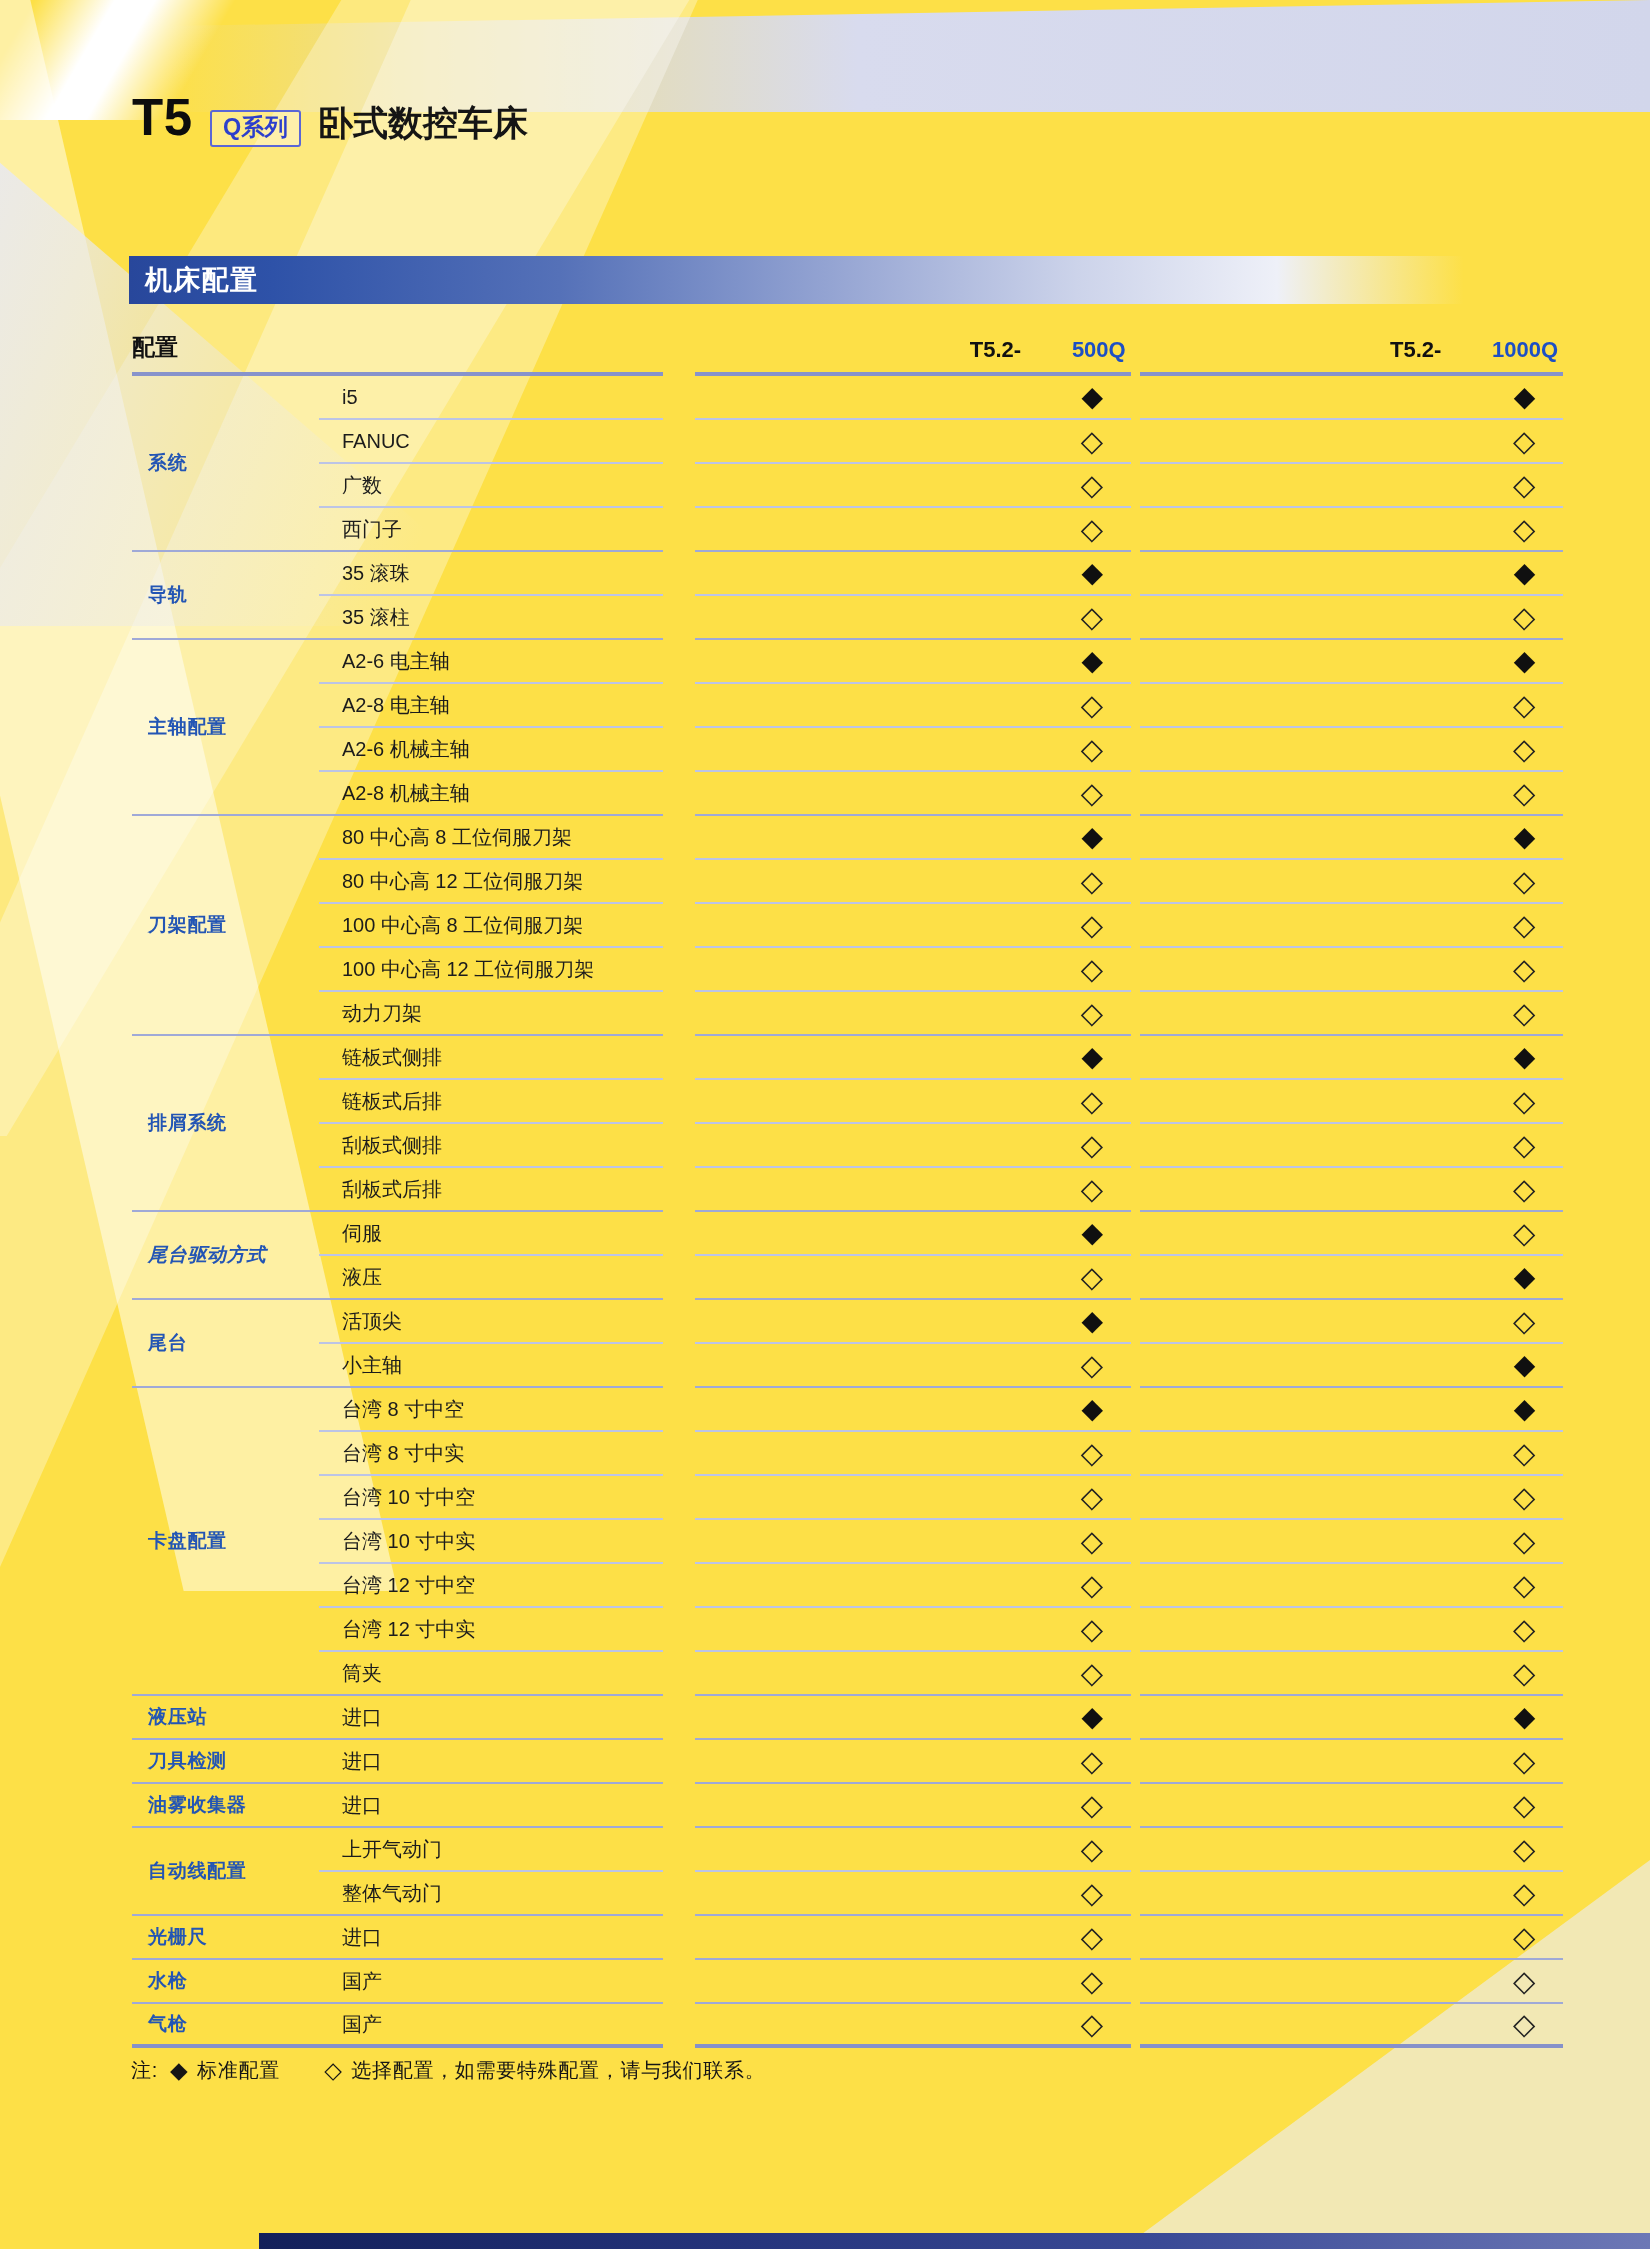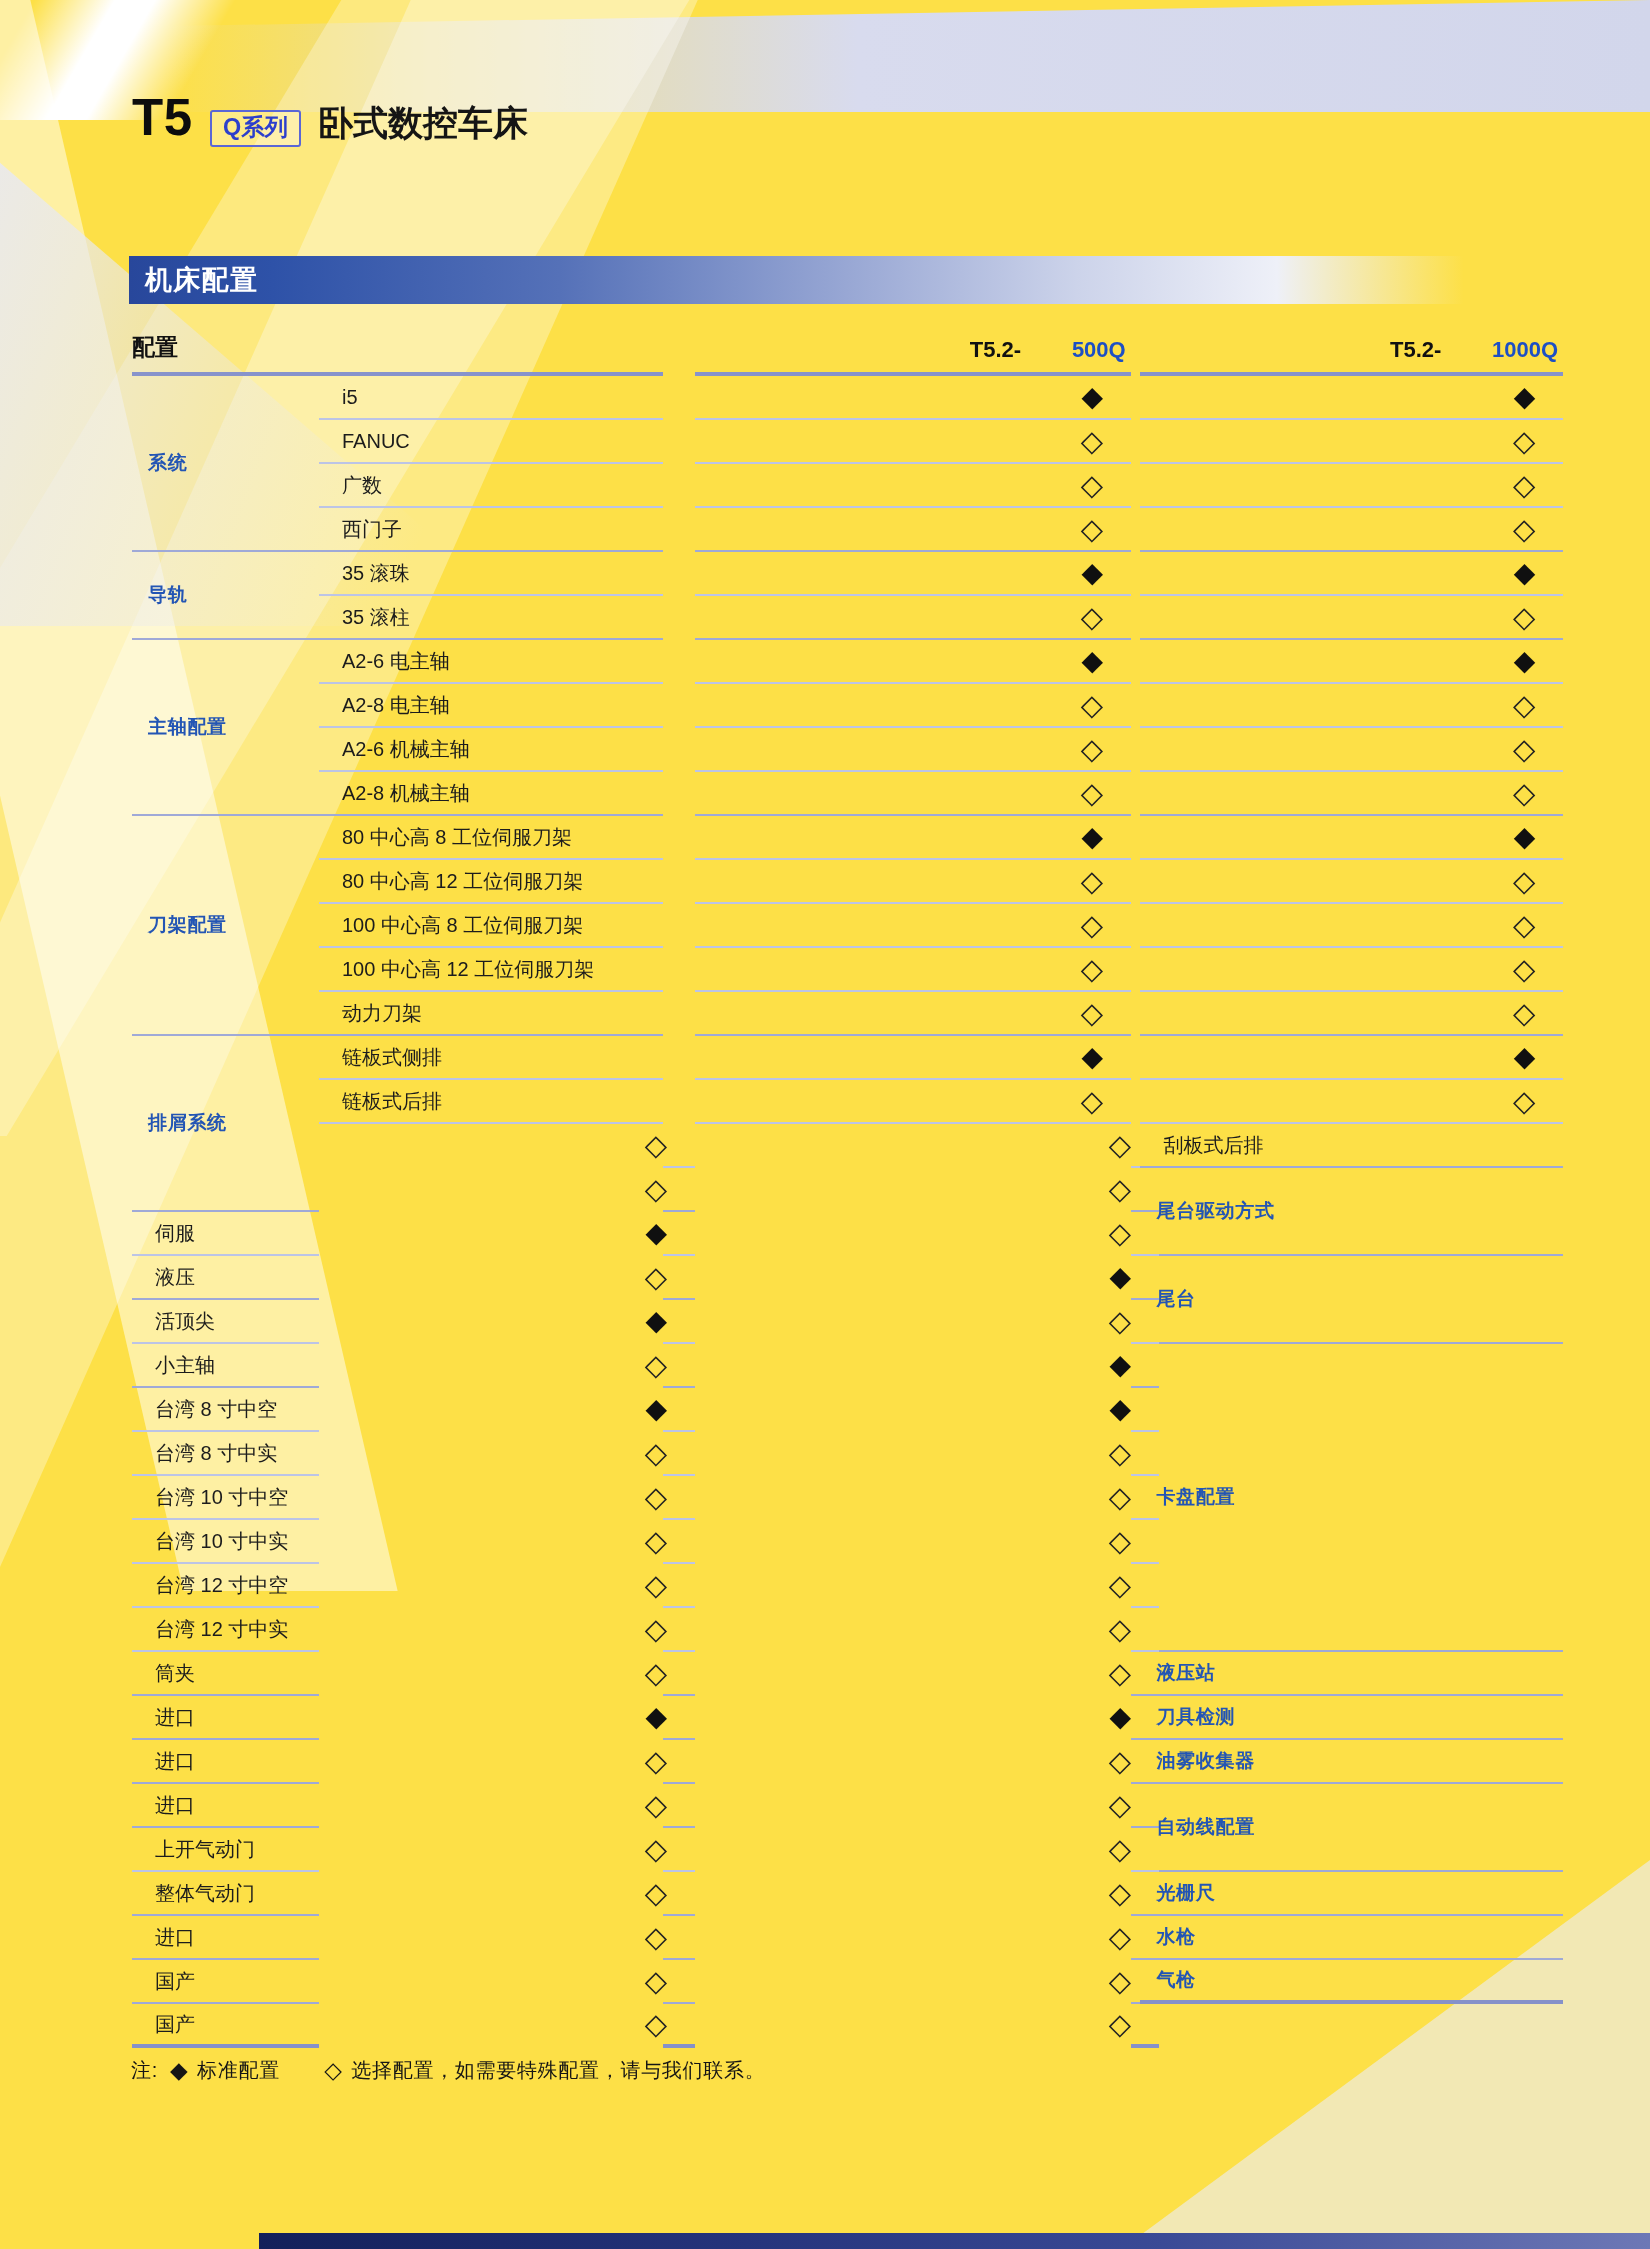--- a/index.html
+++ b/index.html
@@ -215,30 +215,31 @@
       <div class="cell label mid">链板式侧排</div>
       <div class="cell gap"></div>
       <div class="cell mark mid std">◆</div>
       <div class="cell gap"></div>
       <div class="cell mark mid std">◆</div>
       <div class="cell label mid">链板式后排</div>
       <div class="cell gap"></div>
       <div class="cell mark mid opt">◇</div>
       <div class="cell gap"></div>
       <div class="cell mark mid opt">◇</div>
+      <div class="cell label mid">刮板式侧排</div>
       <div class="cell gap"></div>
       <div class="cell mark mid opt">◇</div>
       <div class="cell gap"></div>
       <div class="cell mark mid opt">◇</div>
       <div class="cell label secend">刮板式后排</div>
       <div class="cell gap"></div>
       <div class="cell mark secend opt">◇</div>
       <div class="cell gap"></div>
       <div class="cell mark secend opt">◇</div>
-      <div class="cell cat secend" style="grid-row: span 2;">尾台驱动方式</div>
+      <div class="cell cat secend" style="grid-row: span 2; font-style: italic;">尾台驱动方式</div>
       <div class="cell label mid">伺服</div>
       <div class="cell gap"></div>
       <div class="cell mark mid std">◆</div>
       <div class="cell gap"></div>
       <div class="cell mark mid opt">◇</div>
       <div class="cell label secend">液压</div>
       <div class="cell gap"></div>
       <div class="cell mark secend opt">◇</div>
       <div class="cell gap"></div>
       <div class="cell mark secend std">◆</div>

